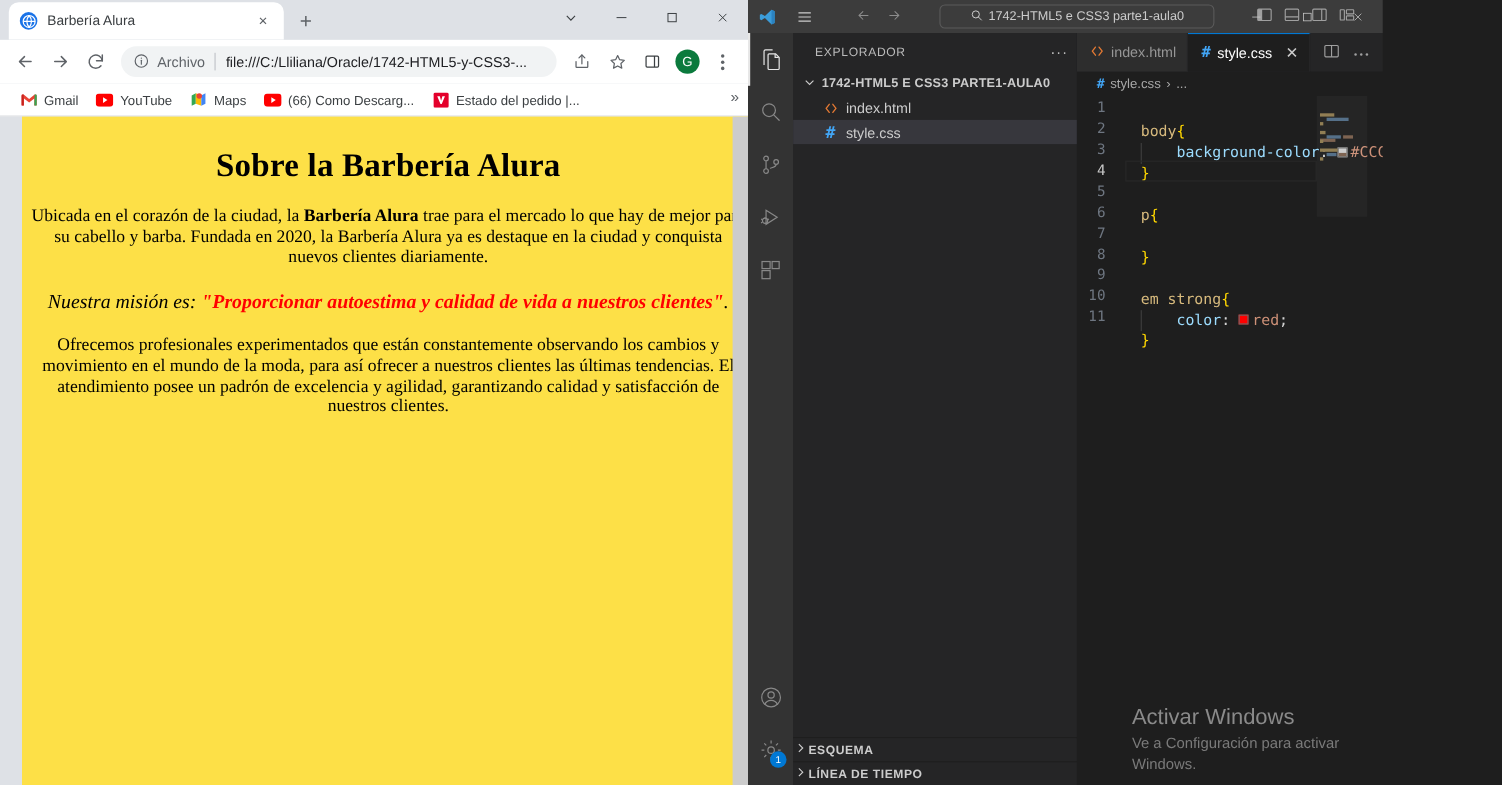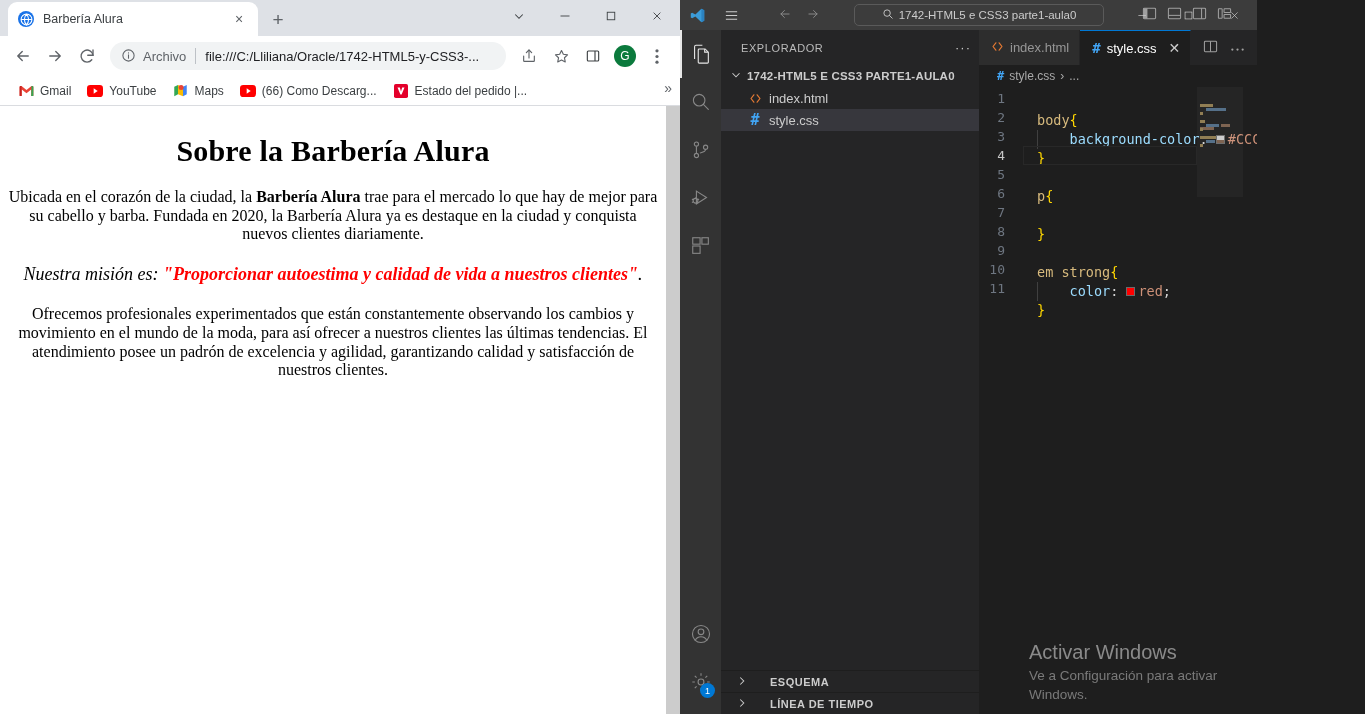--- a/index.html
+++ b/index.html
@@ -117,23 +117,24 @@
     font-size: 12px; color: #3c4043;
     white-space: nowrap;
   }
   .bm-ico { width: 16px; height: 16px; flex: 0 0 auto; display:flex; align-items:center; justify-content:center; }
   .bm-overflow {
     position: absolute; right: 8px; top: 4px;
     font-size: 14px; color: #5f6368;
   }
 
   .br-viewport {
-    flex: 1 1 auto; background: #ffffff;
+    flex: 1 1 auto; background: #fde047;
     position: relative; overflow: hidden;
     padding: 0 14px 0 0;
+    margin-left: 20px;
   }
   .page {
     width: 666px;
     padding: 14px 8px 0 8px;
     font-family: "Liberation Serif", serif;
     color: #000;
   }
   .page h1 {
     text-align: center;
     font-size: 30px;
@@ -252,21 +253,21 @@
   .tree-row {
     height: 22px; display: flex; align-items: center;
     padding-left: 26px; gap: 6px;
     font-size: 13px; color: #cccccc;
   }
   .tree-row.selected { background: #37373d; }
   .tree-ico { width: 16px; flex: 0 0 auto; display: flex; align-items: center; justify-content: center; }
   .tree-spacer { flex: 1 1 auto; }
   .sb-collapsed {
     height: 22px; display: flex; align-items: center;
-    padding-left: 14px; gap: 21px;
+    padding-left: 0; gap: 0;
     font-size: 11px; font-weight: bold; letter-spacing: 0.5px;
     color: #cccccc;
     border-top: 1px solid #1e1e1e;
     flex: 0 0 auto;
   }
 
   .editor-area {
     flex: 1 1 auto; background: #1e1e1e;
     display: flex; flex-direction: column; min-width: 0;
     position: relative;

